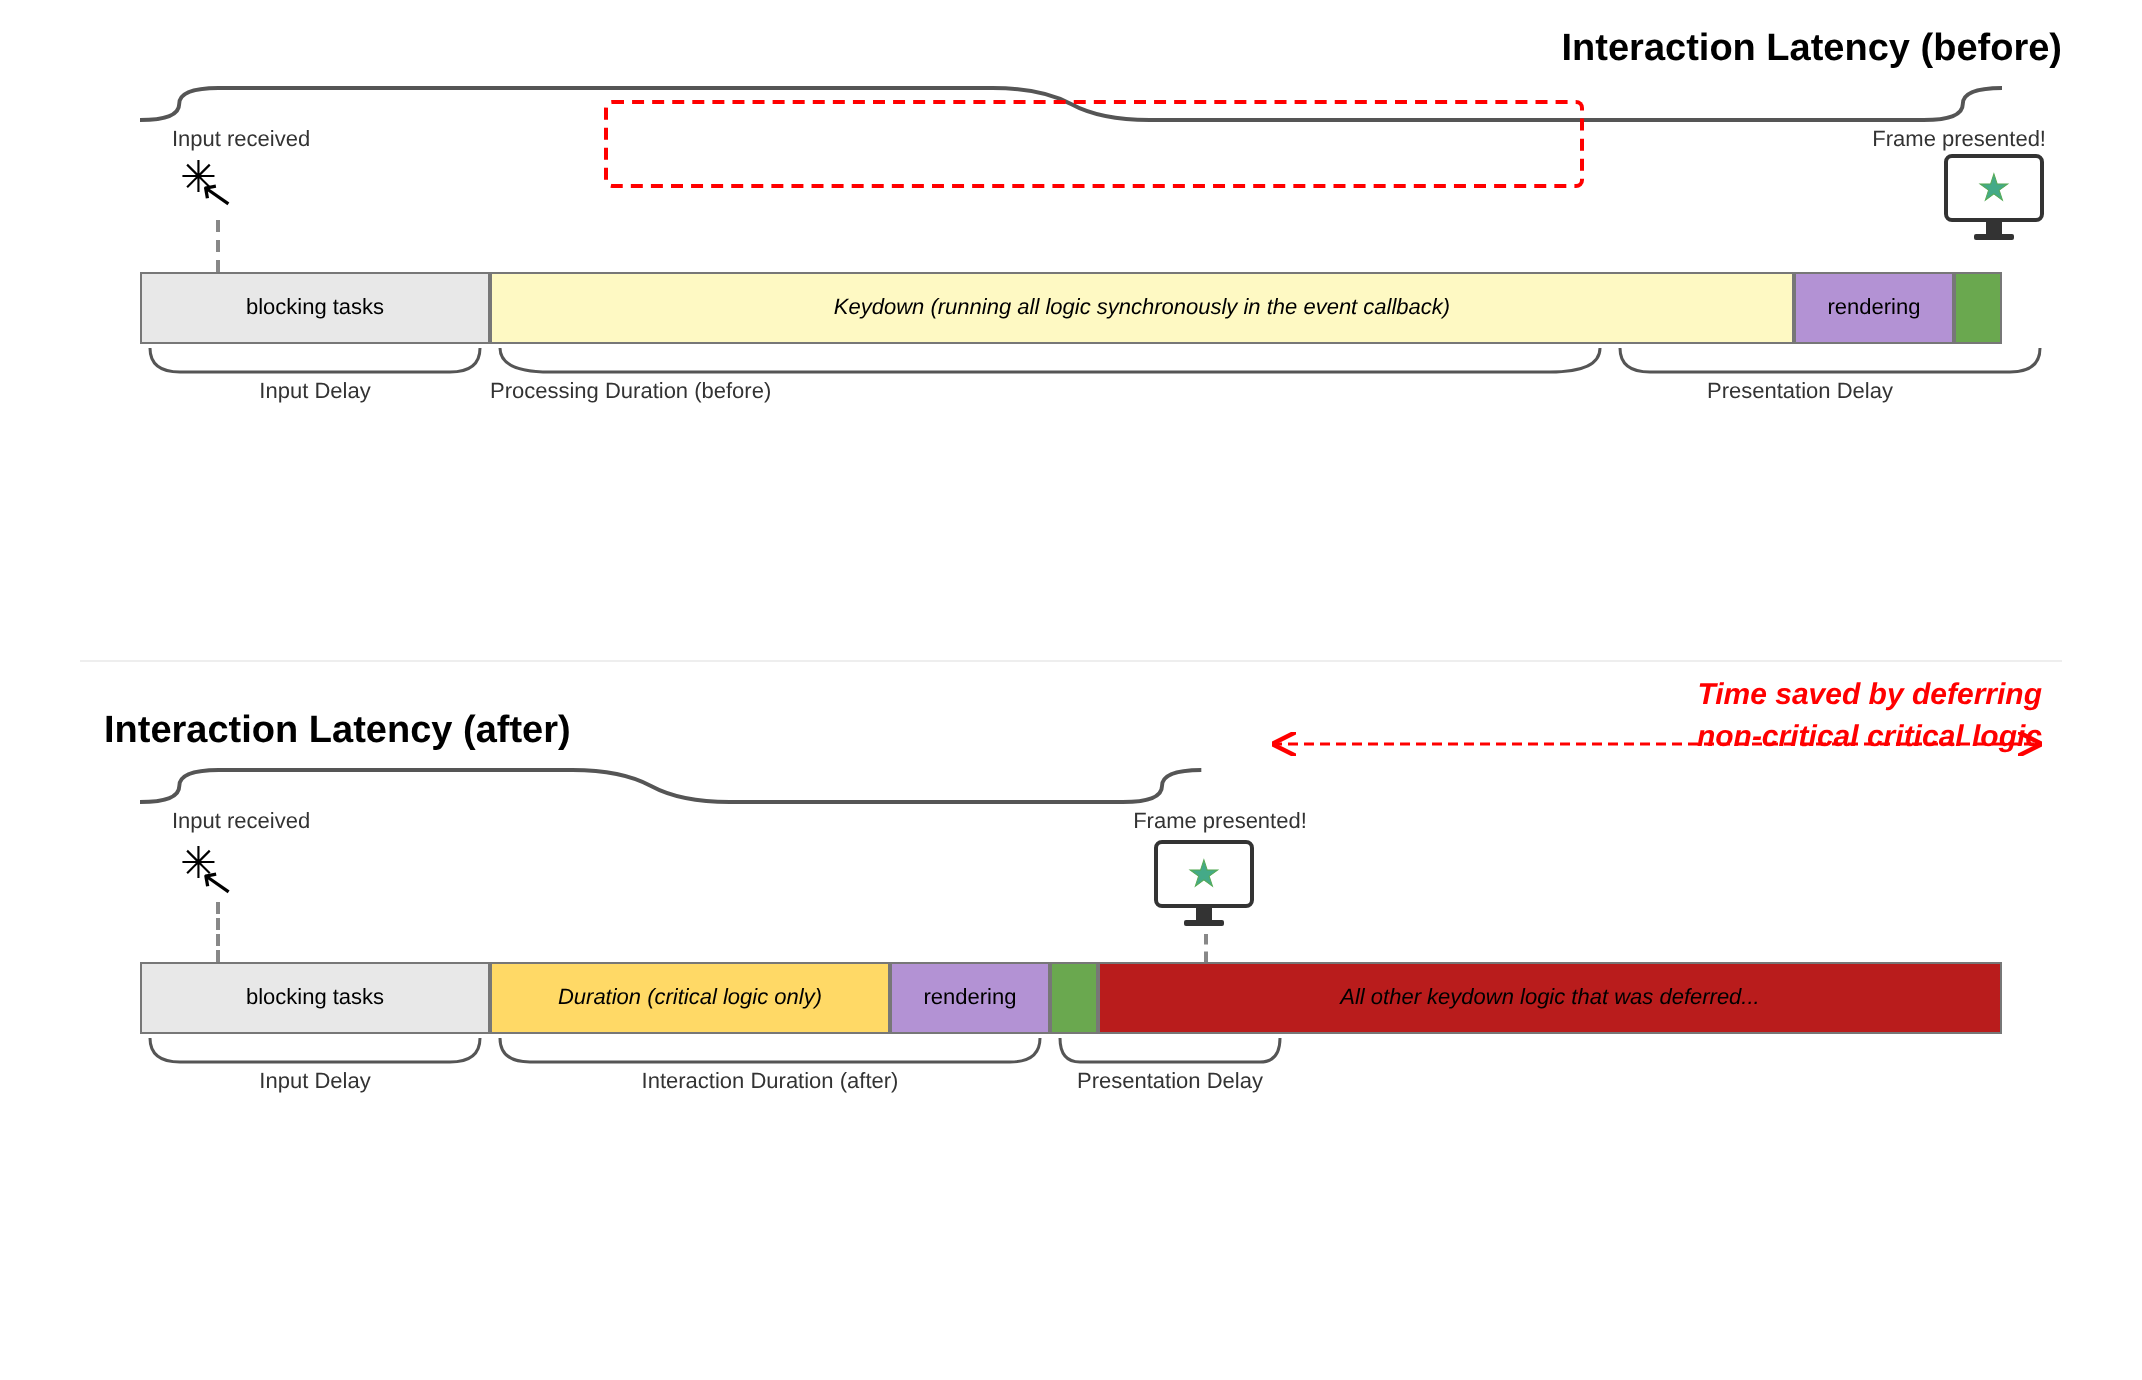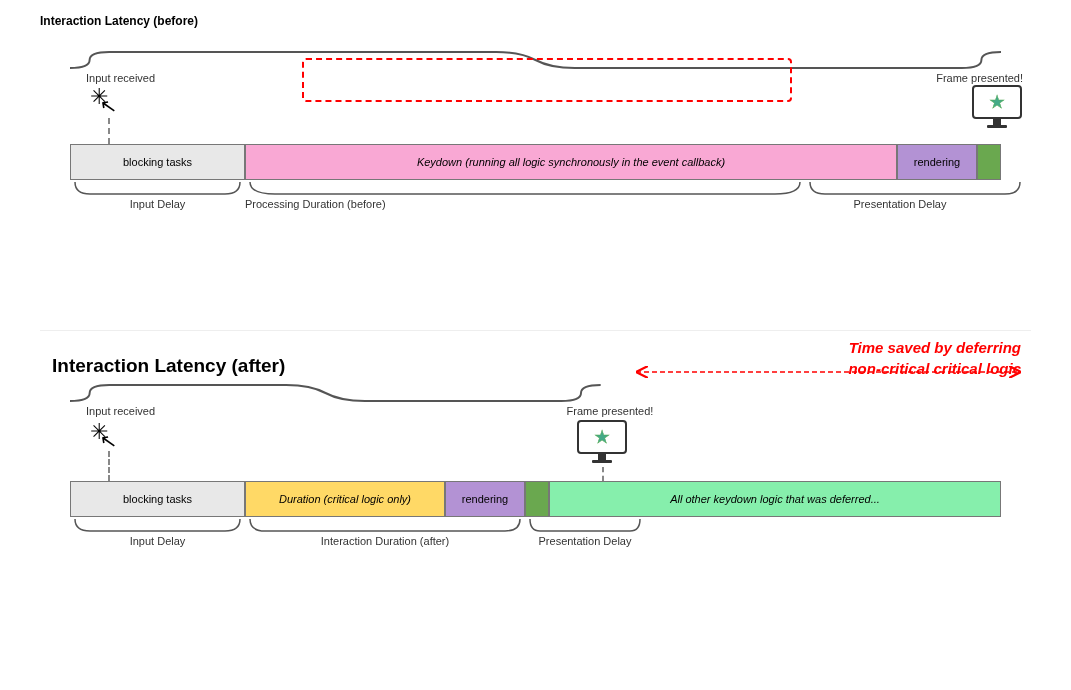--- a/index.html
+++ b/index.html
@@ -19,21 +19,21 @@
       padding: 10px 40px;
     }
   </style>
 </head>
 <body>
 
 <div class="diagram-container">
 
   <div style="position:absolute; top:14px; left:40px; right:40px;">
 
-    <div style="text-align:left; font-size:12px; font-weight:bold; margin-bottom:22px;">Interaction Latency (before)</div>
+    <div style="text-align:right; font-size:19px; font-weight:bold; margin-bottom:6px;">Interaction Latency (before)</div>
 
     <div style="position:relative; height:20px; margin:0 30px 2px 30px;">
       <svg width="100%" height="20" viewBox="0 0 950 20" preserveAspectRatio="none">
         <path d="M0,18 Q20,18 20,10 Q20,2 40,2 L435,2 Q460,2 475,10 Q490,18 515,18 L910,18 Q930,18 930,10 Q930,2 950,2" fill="none" stroke="#555" stroke-width="2"></path>
       </svg>
     </div>
 
     <div style="position:relative; height:72px;">
 
       <div style="position:absolute; left:46px; top:0; font-size:11px; color:#333;">Input received</div>
@@ -59,21 +59,21 @@
 
       <div style="position:absolute; left:262px; top:-14px; width:490px; height:44px; border:2px dashed red; border-radius:4px;"></div>
 
 
     </div>
 
     <div style="display:flex; height:36px; align-items:stretch; margin:0 30px;">
 
       <div style="width:175px; flex-shrink:0; background:#e8e8e8; border:1.5px solid #777; display:flex; align-items:center; justify-content:center; font-size:11px;">blocking tasks</div>
 
-      <div style="flex:1; background:#f9a8d4; border:1.5px solid #777; display:flex; align-items:center; justify-content:center; font-size:11px; font-style:italic; overflow:hidden; padding:0 4px; text-align:center;">Keydown (running all logic synchronously in the event callback)</div>
+      <div style="flex:1; background:#fef9c3; border:1.5px solid #777; display:flex; align-items:center; justify-content:center; font-size:11px; font-style:italic; overflow:hidden; padding:0 4px; text-align:center;">Keydown (running all logic synchronously in the event callback)</div>
 
       <div style="width:80px; flex-shrink:0; background:#b392d4; border:1.5px solid #777; display:flex; align-items:center; justify-content:center; font-size:11px;">rendering</div>
       <div style="width:24px; flex-shrink:0; background:#6aa84f; border:1.5px solid #777;"></div>
     </div>
 
     <div style="position:relative; height:36px; margin:0 30px;">
 
       <svg style="position:absolute; left:0; top:0;" width="175" height="22">
         <path d="M5,2 Q5,14 20,14 L155,14 Q170,14 170,2" fill="none" stroke="#555" stroke-width="1.5"></path>
       </svg>
@@ -149,21 +149,21 @@
 
     <div style="display:flex; height:36px; align-items:stretch; margin:0 30px;">
 
       <div style="width:175px; flex-shrink:0; background:#e8e8e8; border:1.5px solid #777; display:flex; align-items:center; justify-content:center; font-size:11px;">blocking tasks</div>
 
       <div style="width:200px; flex-shrink:0; background:#ffd966; border:1.5px solid #777; display:flex; align-items:center; justify-content:center; font-size:11px; font-style:italic; padding:0 4px;">Duration (critical logic only)</div>
 
       <div style="width:80px; flex-shrink:0; background:#b392d4; border:1.5px solid #777; display:flex; align-items:center; justify-content:center; font-size:11px;">rendering</div>
       <div style="width:24px; flex-shrink:0; background:#6aa84f; border:1.5px solid #777;"></div>
 
-      <div style="flex:1; background:#86efac; border:1.5px solid #777; display:flex; align-items:center; justify-content:center; font-size:11px; font-style:italic; padding:0 6px;">All other keydown logic that was deferred...</div>
+      <div style="flex:1; background:#b91c1c; border:1.5px solid #777; display:flex; align-items:center; justify-content:center; font-size:11px; font-style:italic; padding:0 6px;">All other keydown logic that was deferred...</div>
     </div>
 
     <div style="position:relative; height:36px; margin:0 30px;">
 
       <svg style="position:absolute; left:0; top:0;" width="175" height="22">
         <path d="M5,2 Q5,14 20,14 L155,14 Q170,14 170,2" fill="none" stroke="#555" stroke-width="1.5"></path>
       </svg>
       <div style="position:absolute; left:0; top:18px; width:175px; text-align:center; font-size:11px; color:#333;">Input Delay</div>
 
       <svg style="position:absolute; left:175px; top:0;" width="280" height="22">

